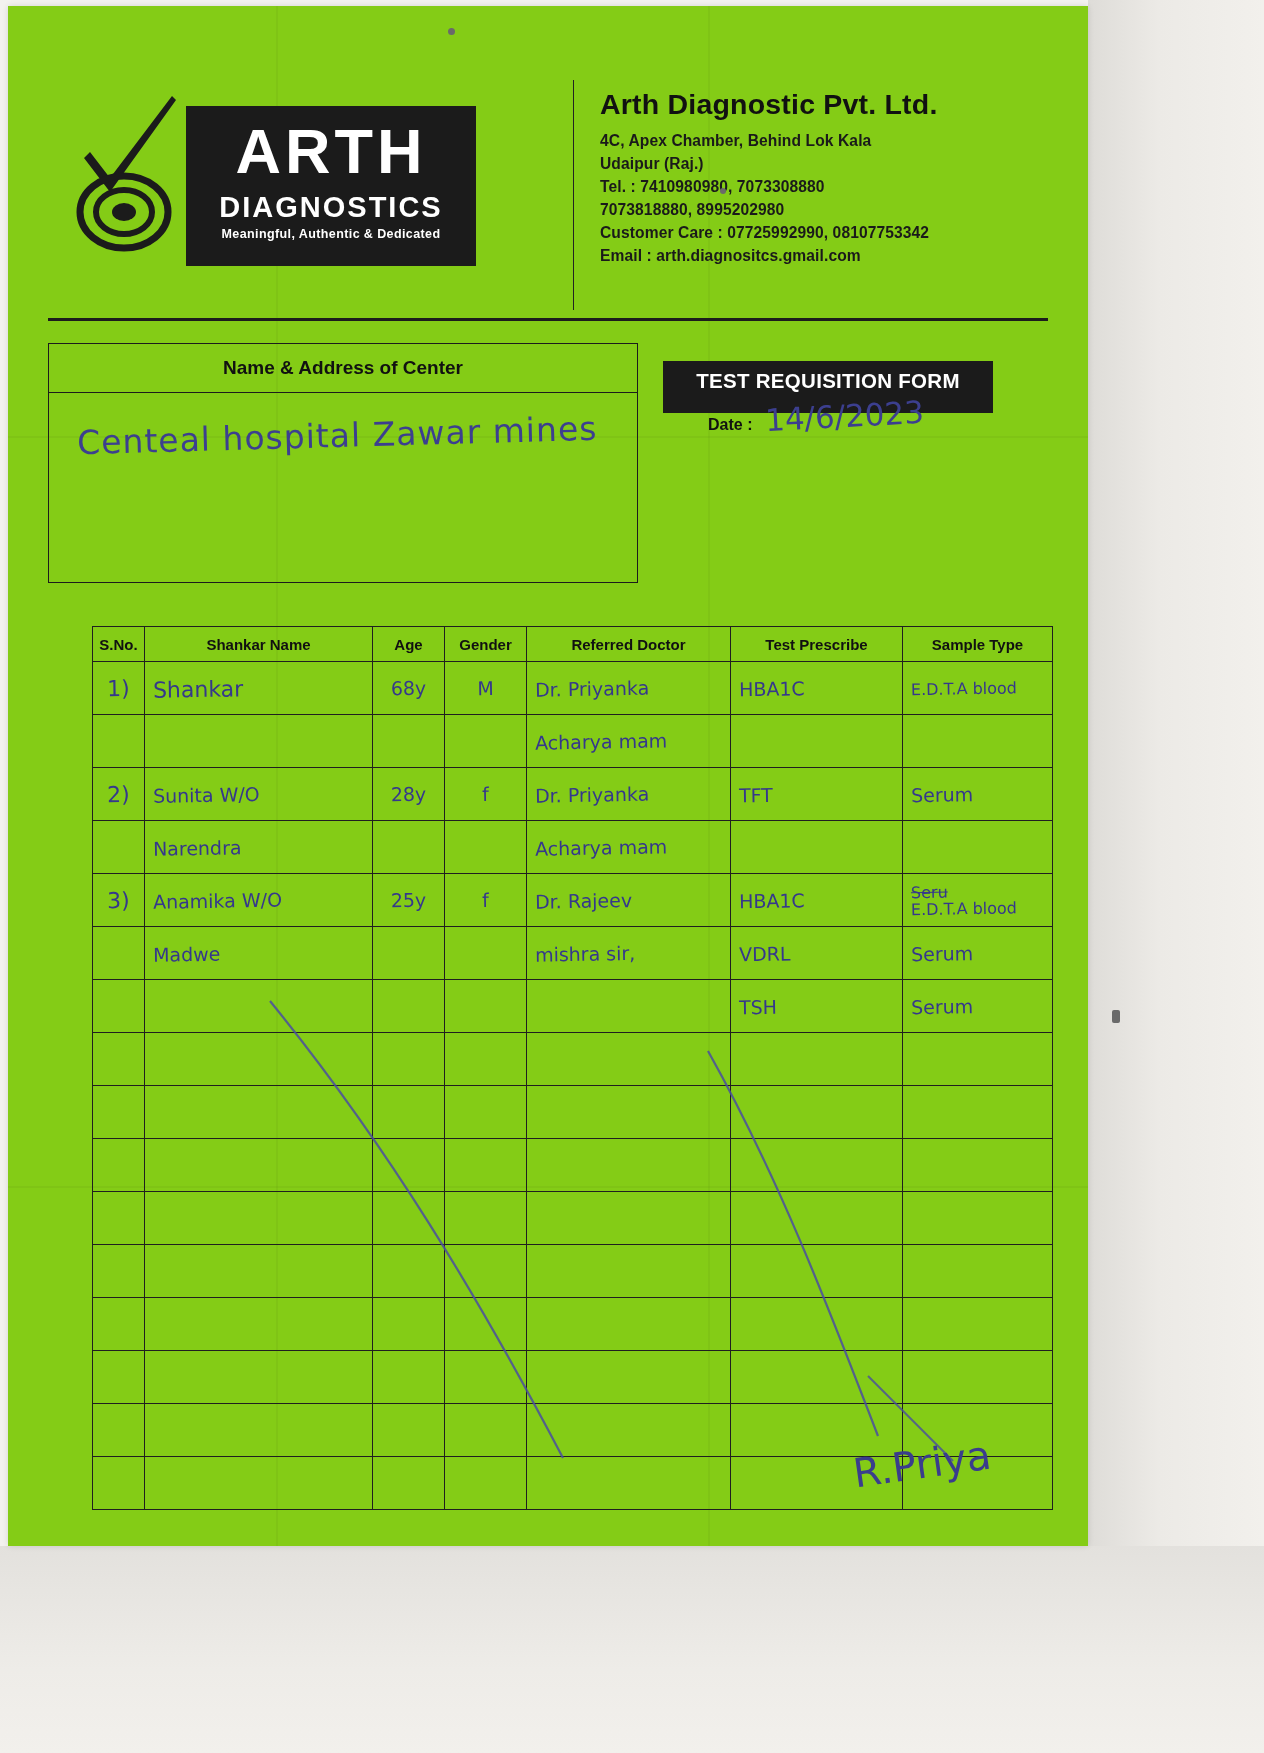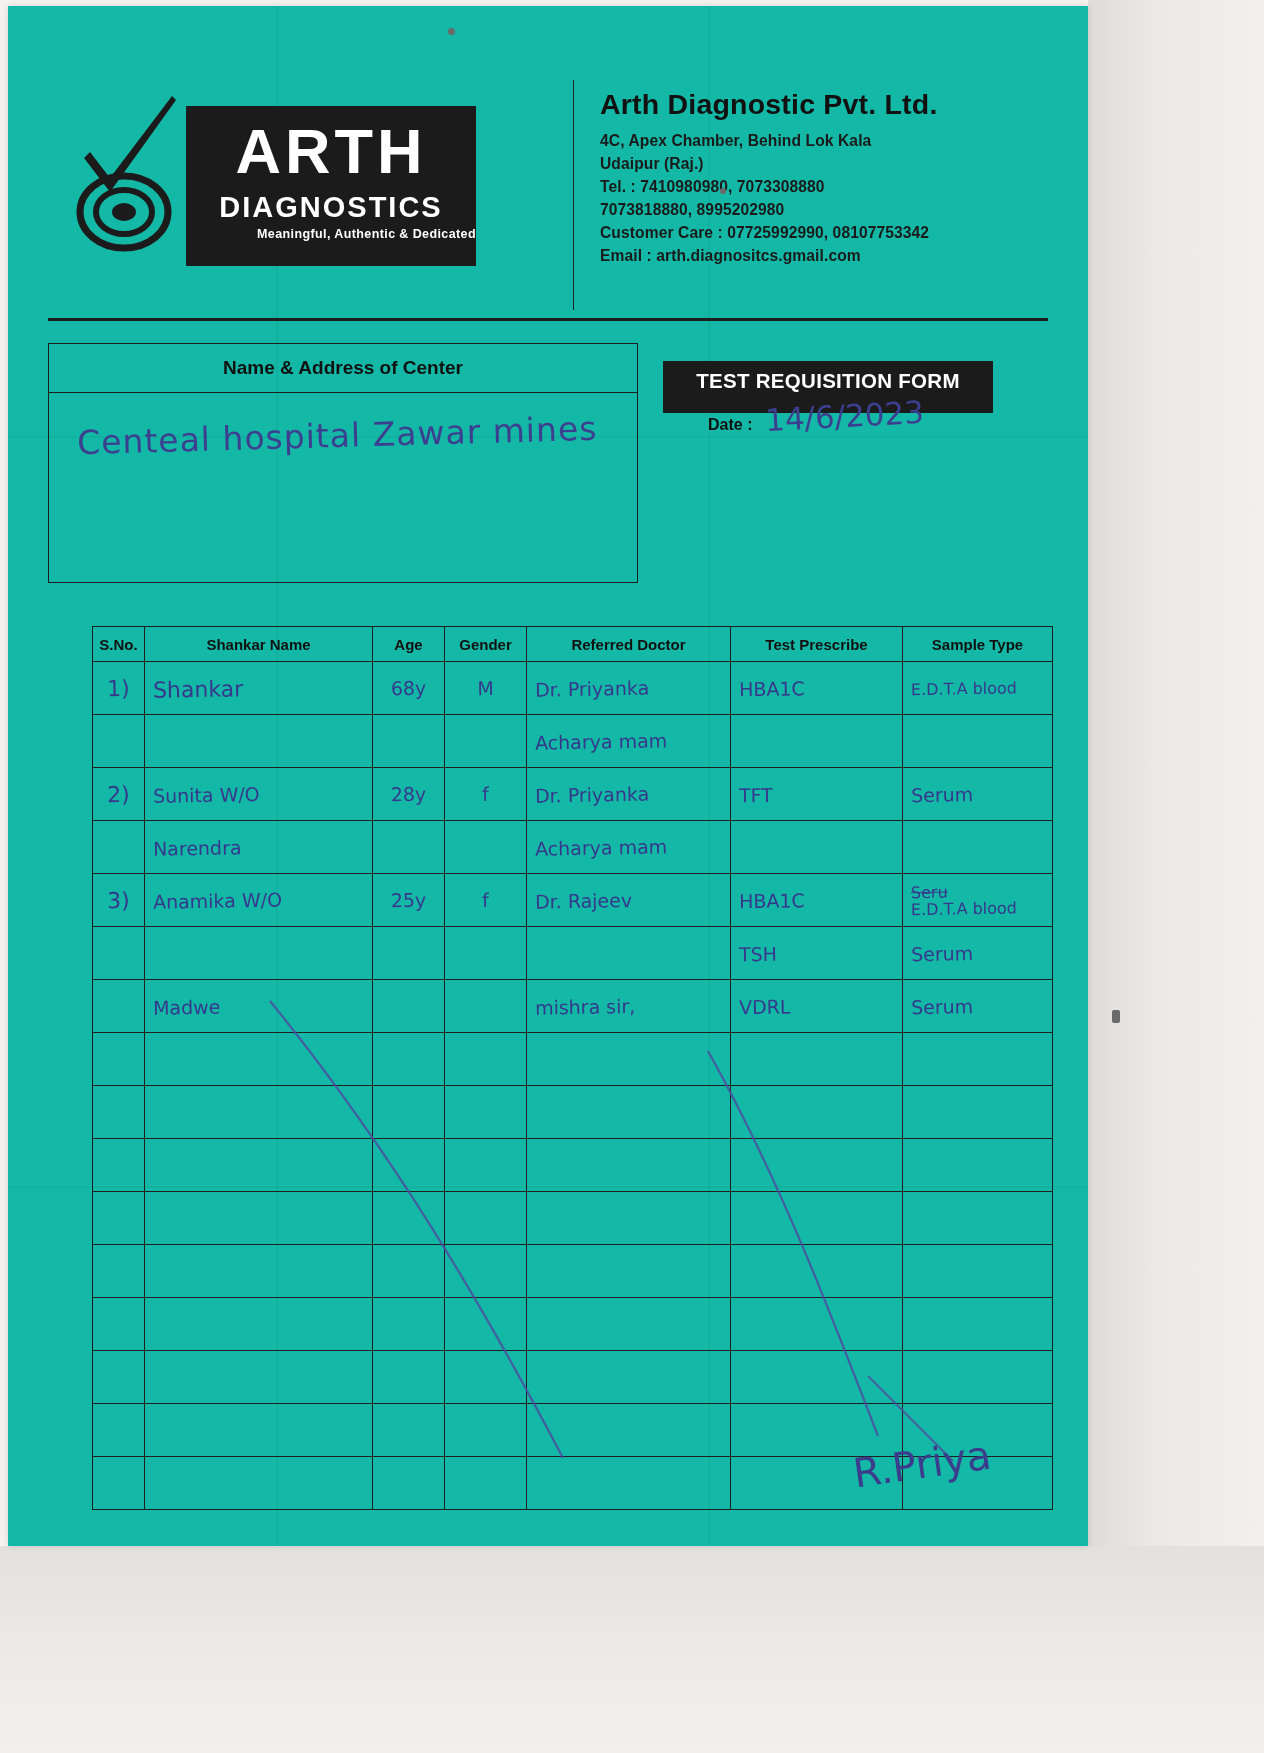--- a/index.html
+++ b/index.html
@@ -15,21 +15,21 @@
     background: #f3f2ef;
     overflow: hidden;
   }
   
   .sheet {
     position: absolute;
     left: 8px;
     top: 6px;
     width: 1080px;
     height: 1540px;
-    background: #14b8a6;
+    background: #84cc16;
     box-shadow: 0 0 6px rgba(0,0,0,0.12);
   }
   .sheet-shadow-right {
     position: absolute;
     left: 1088px;
     top: 0px;
     width: 176px;
     height: 1753px;
     background: linear-gradient(90deg,#dedcd8 0%, #eceae6 40%, #f2f0ec 100%);
   }
@@ -94,21 +94,20 @@
     font-size: 29px;
     font-weight: bold;
     letter-spacing: 2px;
     line-height: 34px;
   }
   .logo-tag {
     font-size: 12.5px;
     font-weight: bold;
     letter-spacing: 0.4px;
     line-height: 20px;
-    text-align: right;
   }
   .divider-v {
     position: absolute;
     left: 525px;
     top: 14px;
     width: 1px;
     height: 230px;
     background: #222;
   }
   .company {
@@ -466,57 +465,57 @@
             <span class="hw xs strike">Seru</span>
             <span class="hw xs">E.D.T.A blood</span>
           </td>
         </tr>
 
         <tr>
           <td>
               <span class="hw c"></span>
             </td>
           <td>
+              <span class="hw sm">Madwe</span>
+            </td>
+          <td>
+              <span class="hw c sm"></span>
+            </td>
+          <td>
+              <span class="hw c sm"></span>
+            </td>
+          <td>
+              <span class="hw sm">mishra sir,</span>
+            </td>
+          <td>
+              <span class="hw sm">VDRL</span>
+            </td>
+          <td>
+              <span class="hw sm">Serum</span>
+            </td>
+        </tr>
+
+        <tr>
+          <td>
+              <span class="hw c"></span>
+            </td>
+          <td>
               <span class="hw sm"></span>
             </td>
           <td>
               <span class="hw c sm"></span>
             </td>
           <td>
               <span class="hw c sm"></span>
             </td>
           <td>
               <span class="hw sm"></span>
             </td>
           <td>
               <span class="hw sm">TSH</span>
-            </td>
-          <td>
-              <span class="hw sm">Serum</span>
-            </td>
-        </tr>
-
-        <tr>
-          <td>
-              <span class="hw c"></span>
-            </td>
-          <td>
-              <span class="hw sm">Madwe</span>
-            </td>
-          <td>
-              <span class="hw c sm"></span>
-            </td>
-          <td>
-              <span class="hw c sm"></span>
-            </td>
-          <td>
-              <span class="hw sm">mishra sir,</span>
-            </td>
-          <td>
-              <span class="hw sm">VDRL</span>
             </td>
           <td>
               <span class="hw sm">Serum</span>
             </td>
         </tr>
 
         <tr>
           <td>
               <span class="hw c"></span>
             </td>

